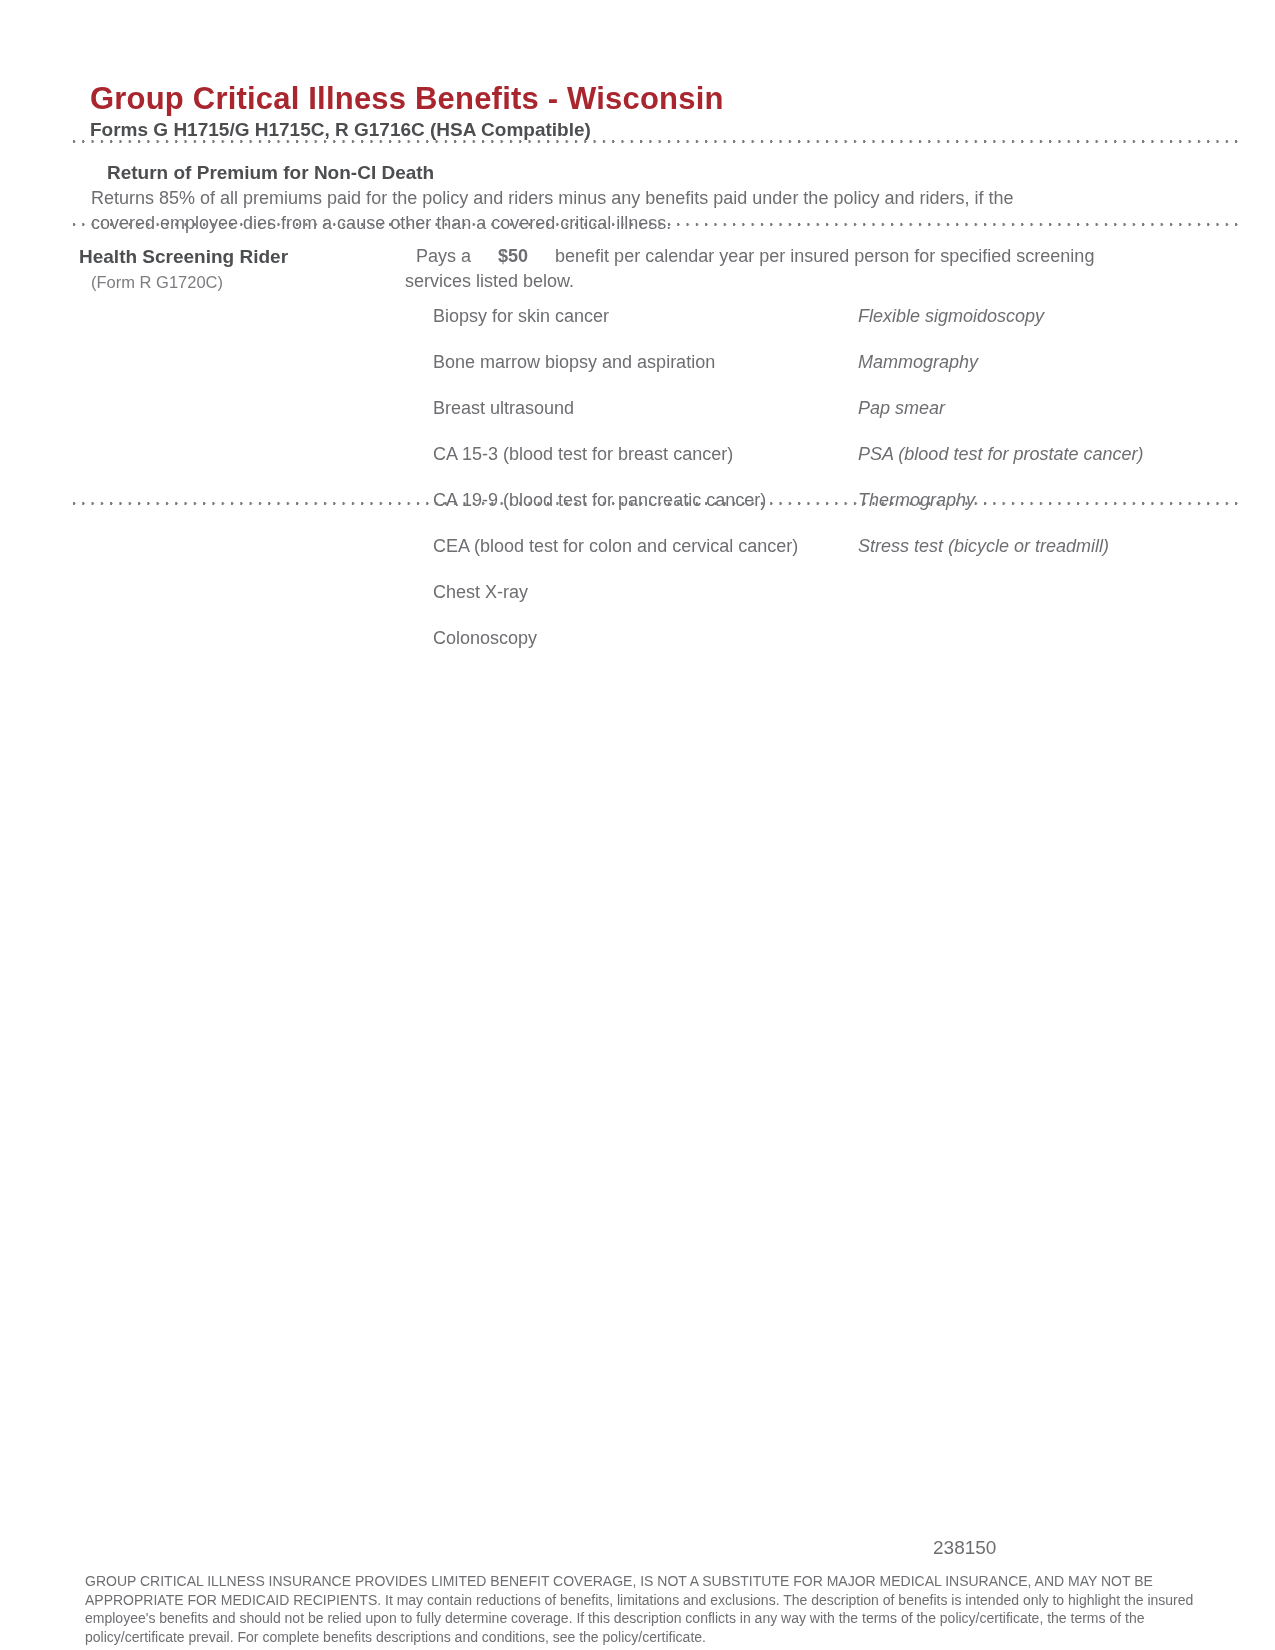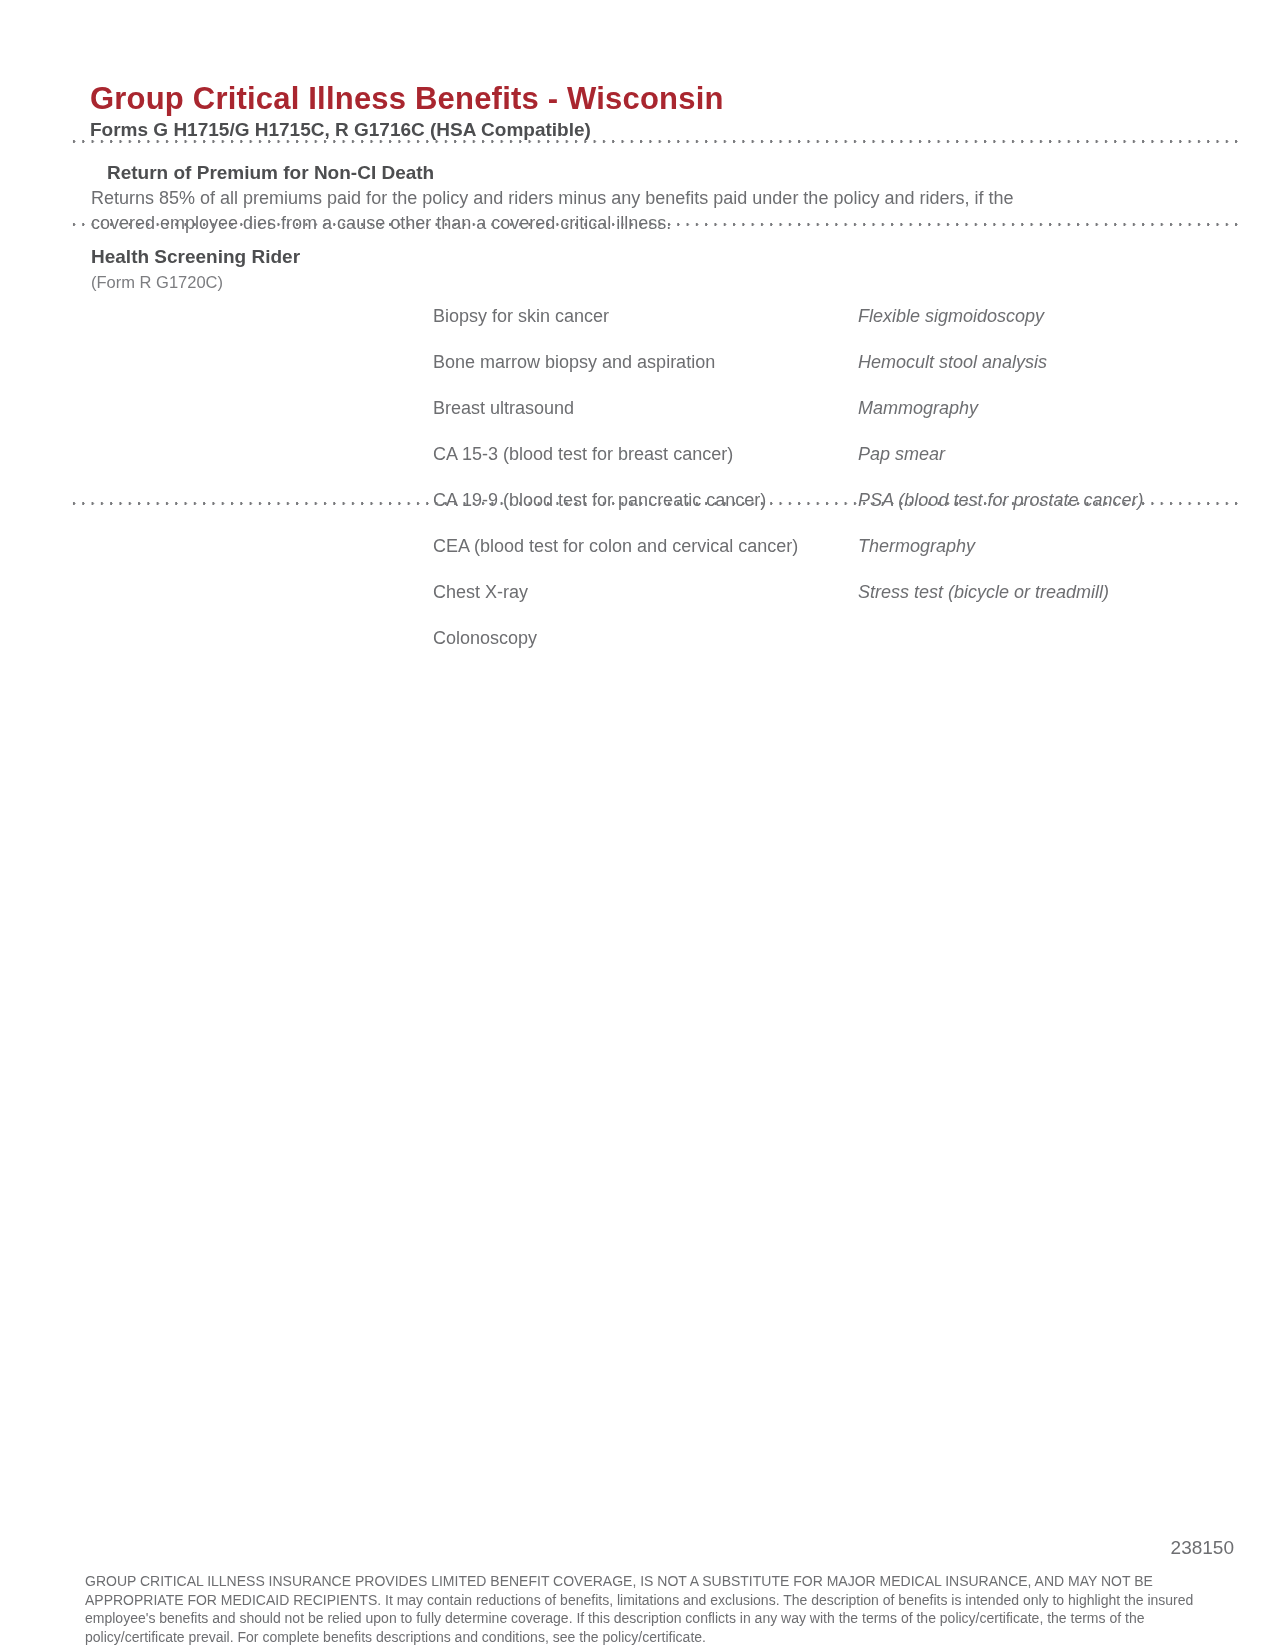--- a/index.html
+++ b/index.html
@@ -42,21 +42,21 @@
   .section-heading{
     font-size:19px;font-weight:bold;
     color:var(--heading-gray,#4D4E50);
   }
   .rop-heading{position:absolute;left:74px;top:129px;}
   .rop-body{
     position:absolute;left:58px;top:153px;width:1010px;
     font-size:18px;line-height:24.5px;
     color:var(--body-gray,#6D6E71);
   }
-  .hsr-heading{position:absolute;left:58px;top:213px;}
+  .hsr-heading{position:absolute;left:46px;top:213px;}
   .hsr-form-ref{
     position:absolute;left:58px;top:240px;
     font-size:16.5px;
     color:var(--muted-gray,#7C7D80);
   }
   .hsr-intro{
     position:absolute;left:372px;top:211px;width:752px;
     font-size:18px;line-height:24.5px;
     color:var(--body-gray,#6D6E71);
   }
@@ -66,21 +66,21 @@
     font-size:18px;line-height:24px;
     color:var(--body-gray,#6D6E71);
   }
   .screening-col .item{
     padding-left:22px;text-indent:-22px;
   }
   .col-left{left:400px;width:405px;}
   .col-right{left:825px;width:352px;font-style:italic;}
   .doc-code{
     position:absolute;left:900px;top:1504px;width:323px;
-    text-align:right;font-size:19px;
+    text-align:left;font-size:19px;
     color:var(--body-gray,#6D6E71);
   }
   .footer-disclaimer{
     position:absolute;left:52px;top:1539px;width:1171px;
     font-size:14px;line-height:18.7px;
     color:var(--body-gray,#6D6E71);
   }
 </style>
 </head>
 <body>
@@ -93,35 +93,35 @@
   <div class="dots dots-1"></div>
 
   <div class="section-heading rop-heading">Return of Premium for Non-CI Death</div>
   <p class="rop-body">Returns 85% of all premiums paid for the policy and riders minus any benefits paid under the policy and riders, if the covered employee dies from a cause other than a covered critical illness.</p>
 
   <div class="dots dots-2"></div>
 
   <div class="section-heading hsr-heading">Health Screening Rider</div>
   <div class="hsr-form-ref">(Form R G1720C)</div>
 
+  <p class="hsr-intro"><span>Pays a </span><b>$50</b><span> benefit per calendar year per insured person for specified screening services listed below.</span></p>
 
   <div class="screening-col col-left">
     <div class="item">Biopsy for skin cancer</div>
     <div class="item">Bone marrow biopsy and aspiration</div>
     <div class="item">Breast ultrasound</div>
     <div class="item">CA 15-3 (blood test for breast cancer)</div>
     <div class="item">CA 19-9 (blood test for pancreatic cancer)</div>
     <div class="item">CEA (blood test for colon and cervical cancer)</div>
     <div class="item">Chest X-ray</div>
     <div class="item">Colonoscopy</div>
   </div>
 
   <div class="screening-col col-right">
     <div class="item">Flexible sigmoidoscopy</div>
-    <div class="item">Hemocult stool analysis</div>
     <div class="item">Mammography</div>
     <div class="item">Pap smear</div>
     <div class="item">PSA (blood test for prostate cancer)</div>
     <div class="item">Thermography</div>
     <div class="item">Stress test (bicycle or treadmill)</div>
   </div>
 
   <div class="dots dots-3"></div>
 
   <div class="doc-code">238150</div>

